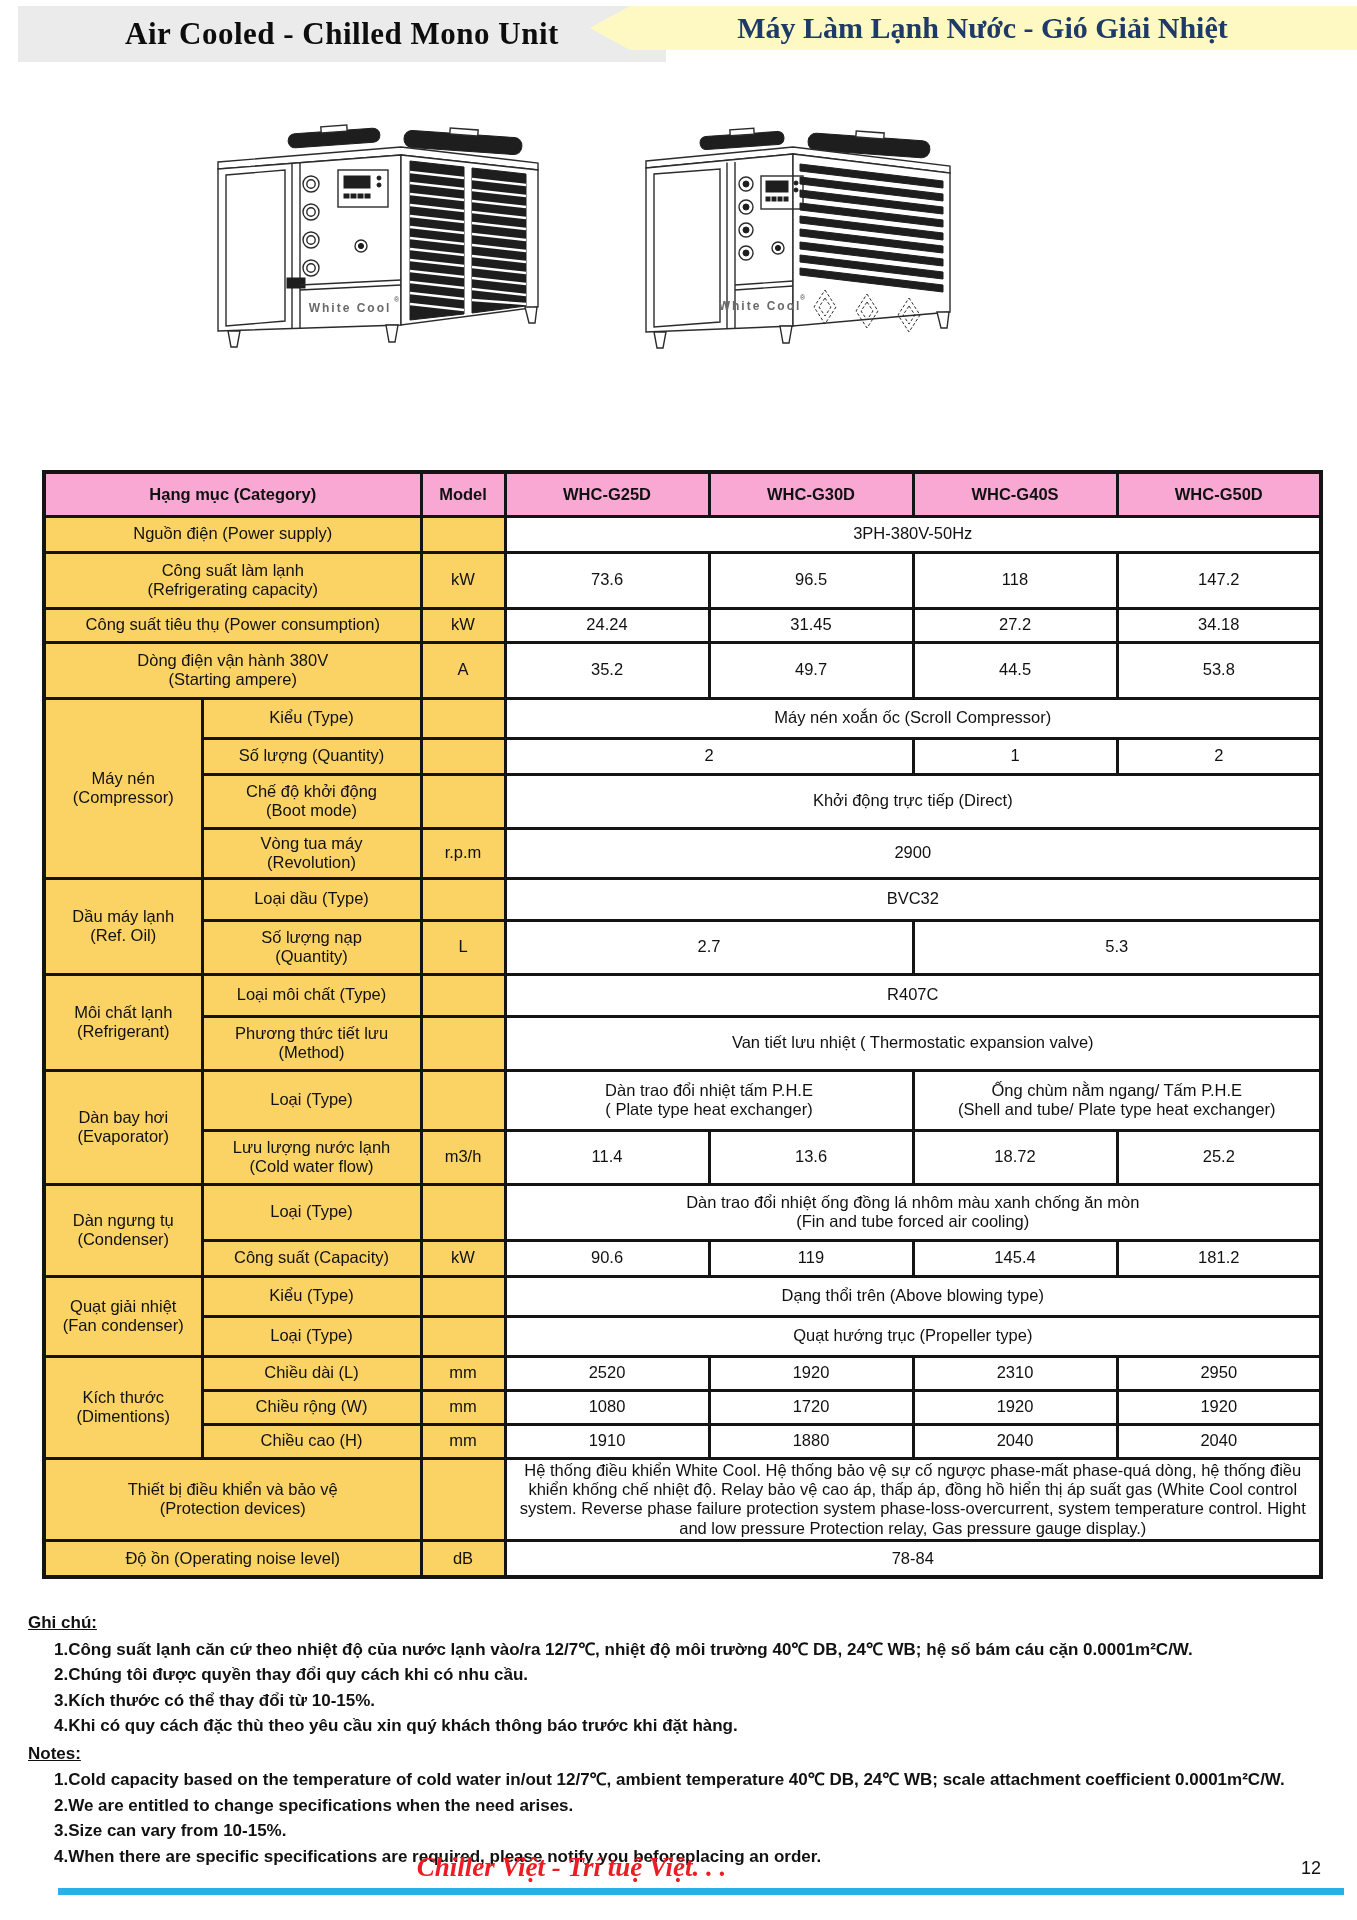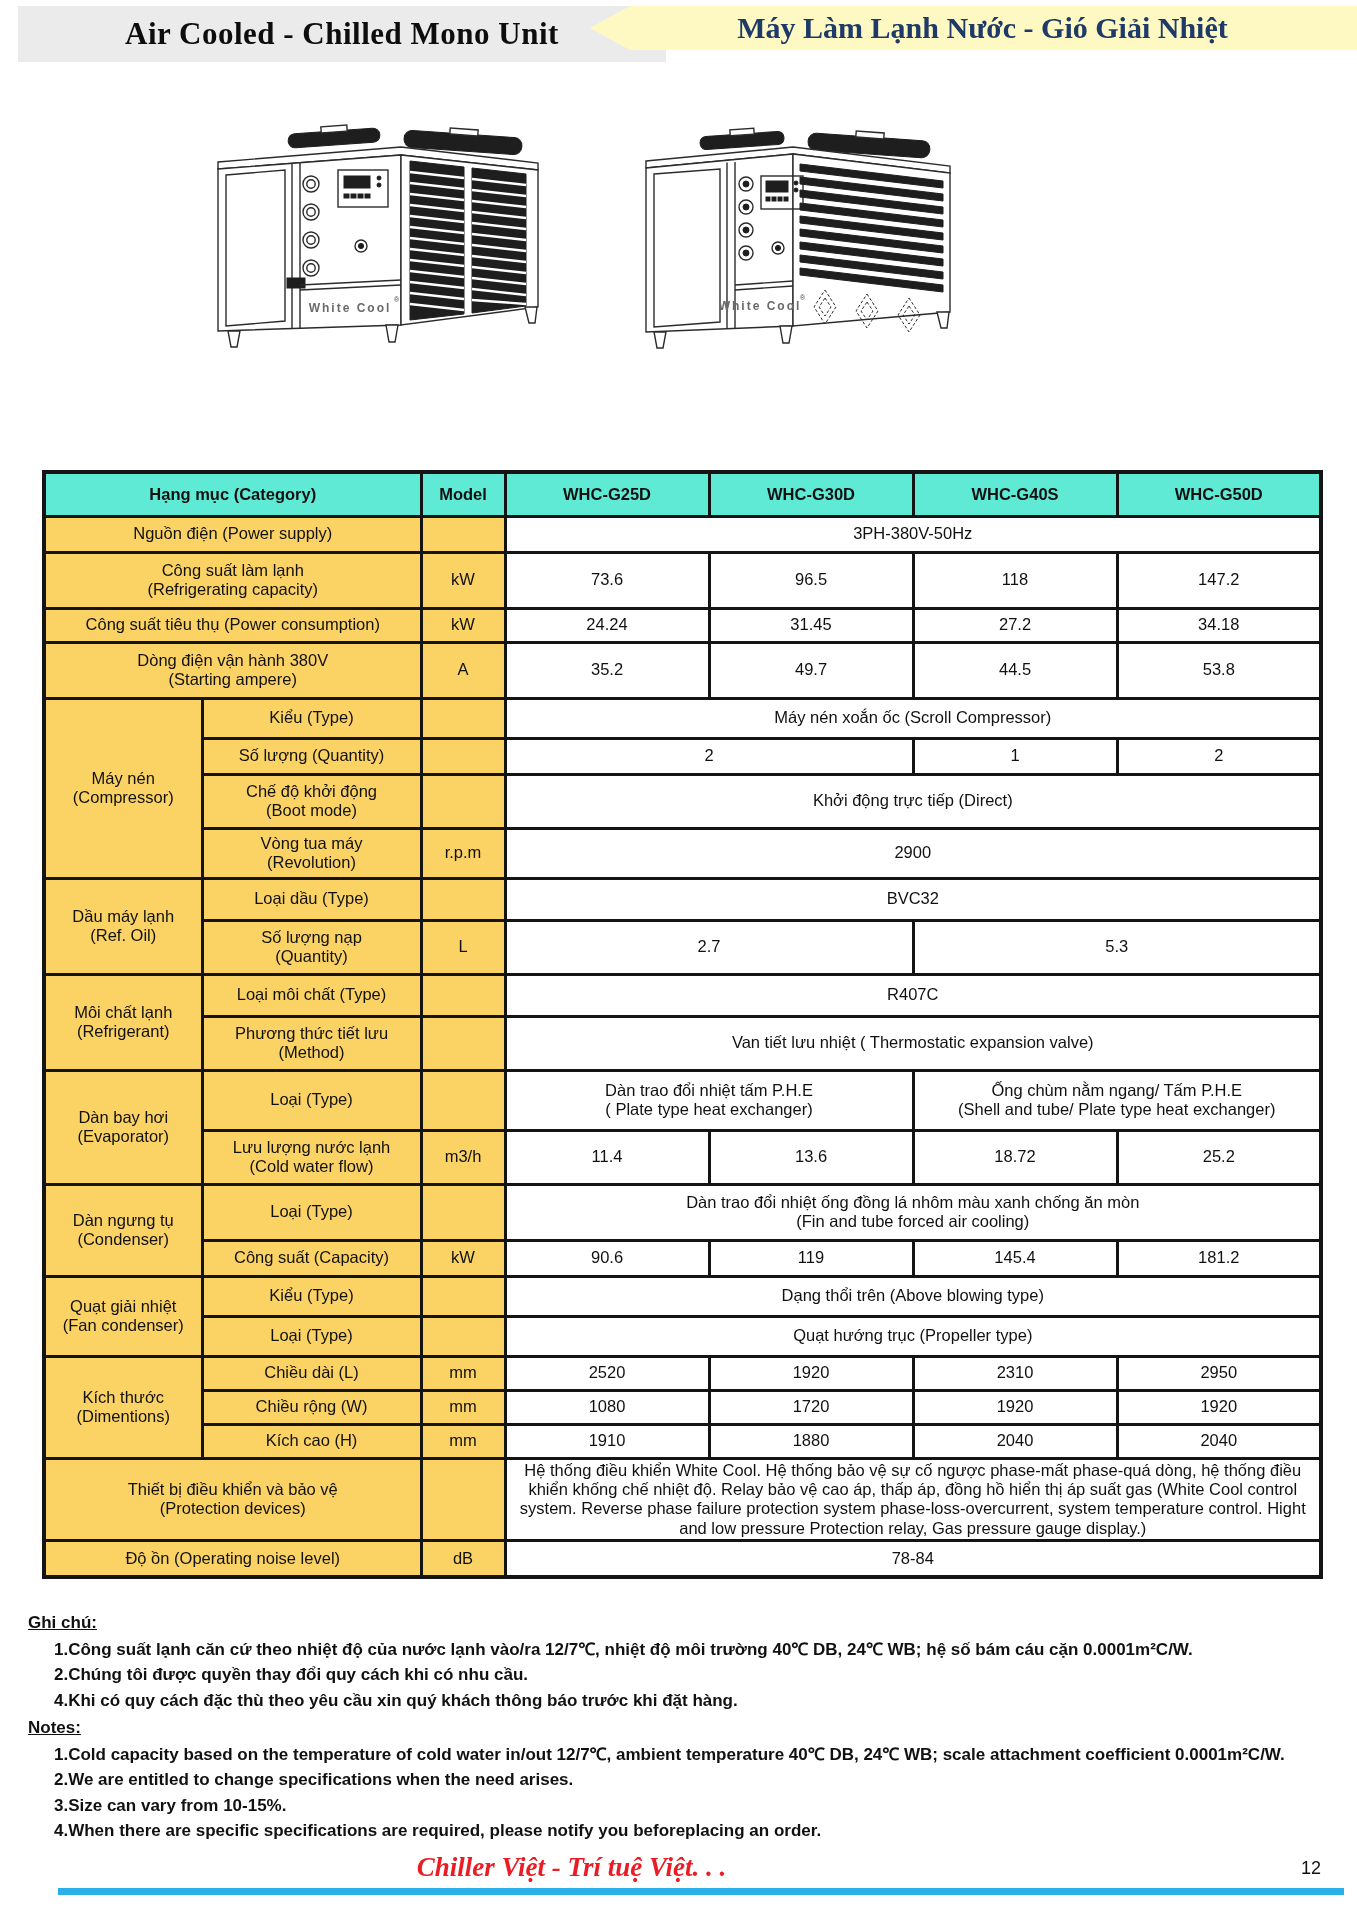--- a/index.html
+++ b/index.html
@@ -22,21 +22,21 @@
   svg .ln{stroke:#2b2b2b;stroke-width:1.4;fill:none;}
   svg .fw{stroke:#2b2b2b;stroke-width:1.4;fill:#ffffff;}
   svg .dk{fill:#1e1e1e;stroke:#1e1e1e;}
   svg .brand{font-family:"Liberation Sans",sans-serif;font-size:12px;letter-spacing:2px;fill:#6a6a6a;font-weight:bold;}
   svg .reg{font-family:"Liberation Sans",sans-serif;font-size:7px;fill:#444;}
   
   table.spec{position:absolute;top:470px;left:42px;width:1277px;border-collapse:collapse;
     table-layout:fixed;border:4px solid #141414;}
   table.spec td{border:3px solid #141414;text-align:center;vertical-align:middle;
     padding:1px 5px;font-size:16.5px;line-height:1.18;color:#111;overflow:hidden;}
-  td.orange{background:#5eead4;font-weight:bold;font-size:20px;}
+  td.orange{background:#f9a8d4;font-weight:bold;font-size:20px;}
   td.yellow{background:#FBD365;}
   td.white{background:#ffffff;}
   td .l2{display:block;}
   td .l1{display:block;}
   td.small-text{font-size:13.5px;line-height:1.24;padding:2px 8px;}
   
   .notes{position:absolute;top:1608px;left:28px;width:1302px;font-size:17px;line-height:1.5;font-weight:bold;}
   .note-heading{text-decoration:underline;margin:2px 0 1px 0;}
   .note-item{padding-left:26px;}
   
@@ -406,21 +406,21 @@
   </tr>
   <tr style="height:34px">
     <td class="yellow">Chiều rộng (W)</td>
     <td class="yellow">mm</td>
     <td class="white">1080</td>
     <td class="white">1720</td>
     <td class="white">1920</td>
     <td class="white">1920</td>
   </tr>
   <tr style="height:34px">
-    <td class="yellow">Kích cao (H)</td>
+    <td class="yellow">Chiều cao (H)</td>
     <td class="yellow">mm</td>
     <td class="white">1910</td>
     <td class="white">1880</td>
     <td class="white">2040</td>
     <td class="white">2040</td>
   </tr>
   <tr style="height:72px">
     <td class="yellow" colspan="2">
       <span class="l1">Thiết bị điều khiển và bảo vệ</span>
       <span class="l2">(Protection devices)</span>
@@ -433,20 +433,21 @@
     <td class="yellow">dB</td>
     <td class="white" colspan="4">78-84</td>
   </tr>
 </tbody>
   </table>
 
 <div class="notes">
   <div class="note-heading">Ghi chú:</div>
   <div class="note-item">1.Công suất lạnh căn cứ theo nhiệt độ của nước lạnh vào/ra 12/7℃, nhiệt độ môi trường 40℃ DB, 24℃ WB; hệ số bám cáu cặn 0.0001m²C/W.</div>
   <div class="note-item">2.Chúng tôi được quyền thay đổi quy cách khi có nhu cầu.</div>
+  <div class="note-item">3.Kích thước có thể thay đổi từ 10-15%.</div>
   <div class="note-item">4.Khi có quy cách đặc thù theo yêu cầu xin quý khách thông báo trước khi đặt hàng.</div>
   <div class="note-heading">Notes:</div>
   <div class="note-item">1.Cold capacity based on the temperature of cold water in/out 12/7℃, ambient temperature 40℃ DB, 24℃ WB; scale attachment coefficient 0.0001m²C/W.</div>
   <div class="note-item">2.We are entitled to change specifications when the need arises.</div>
   <div class="note-item">3.Size can vary from 10-15%.</div>
   <div class="note-item">4.When there are specific specifications are required, please notify you beforeplacing an order.</div>
 </div>
 
 <div class="footer-slogan">Chiller Việt - Trí tuệ Việt. . .</div>
 <div class="footer-page">12</div>

